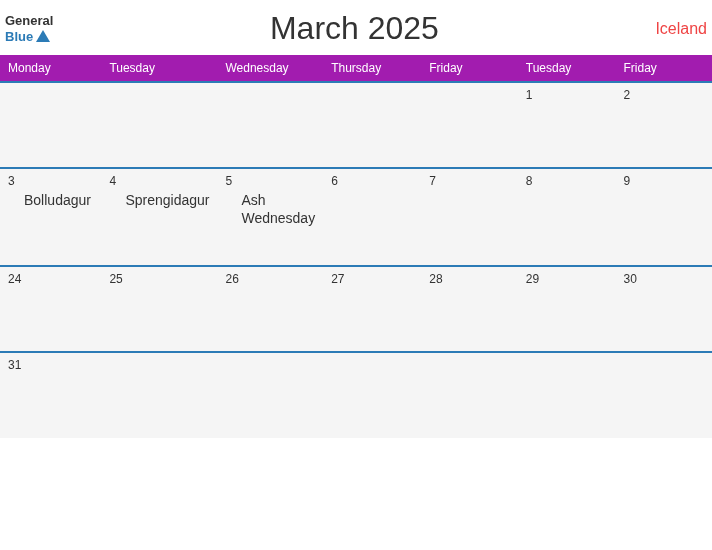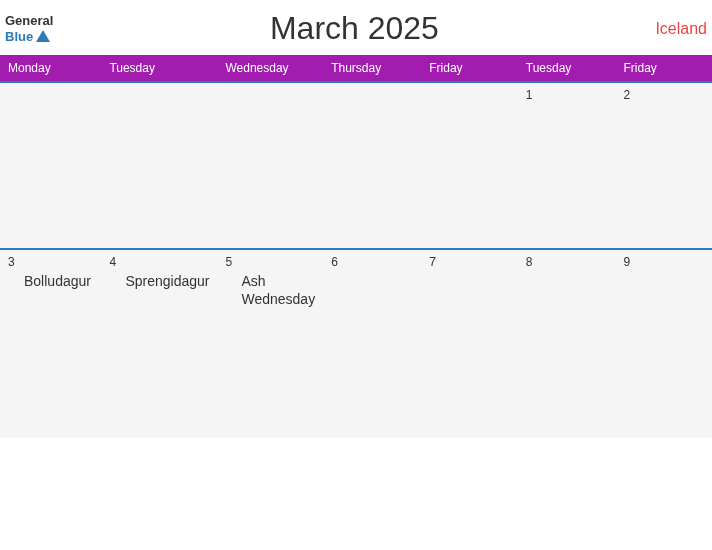--- a/index.html
+++ b/index.html
@@ -173,15 +173,49 @@
           <td>
             <span class="day-num">7</span>
           </td>
           <td>
             <span class="day-num">8</span>
           </td>
           <td>
             <span class="day-num">9</span>
           </td>
         </tr>
+        <tr>
+          <td>
+            <span class="day-num">24</span>
+          </td>
+          <td>
+            <span class="day-num">25</span>
+          </td>
+          <td>
+            <span class="day-num">26</span>
+          </td>
+          <td>
+            <span class="day-num">27</span>
+          </td>
+          <td>
+            <span class="day-num">28</span>
+          </td>
+          <td>
+            <span class="day-num">29</span>
+          </td>
+          <td>
+            <span class="day-num">30</span>
+          </td>
+        </tr>
+        <tr class="last-row">
+          <td>
+            <span class="day-num">31</span>
+          </td>
+          <td class="empty-cell"></td>
+          <td class="empty-cell"></td>
+          <td class="empty-cell"></td>
+          <td class="empty-cell"></td>
+          <td class="empty-cell"></td>
+          <td class="empty-cell"></td>
+        </tr>
       </tbody>
   </table>
 </div>
 
 </body></html>

